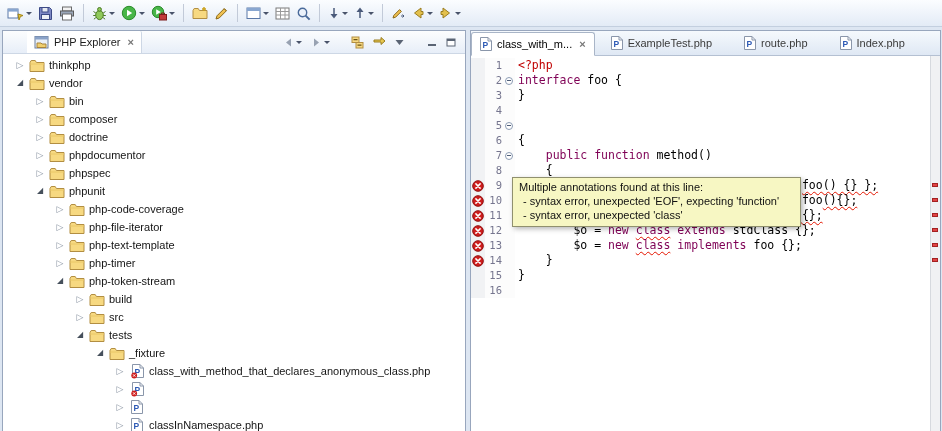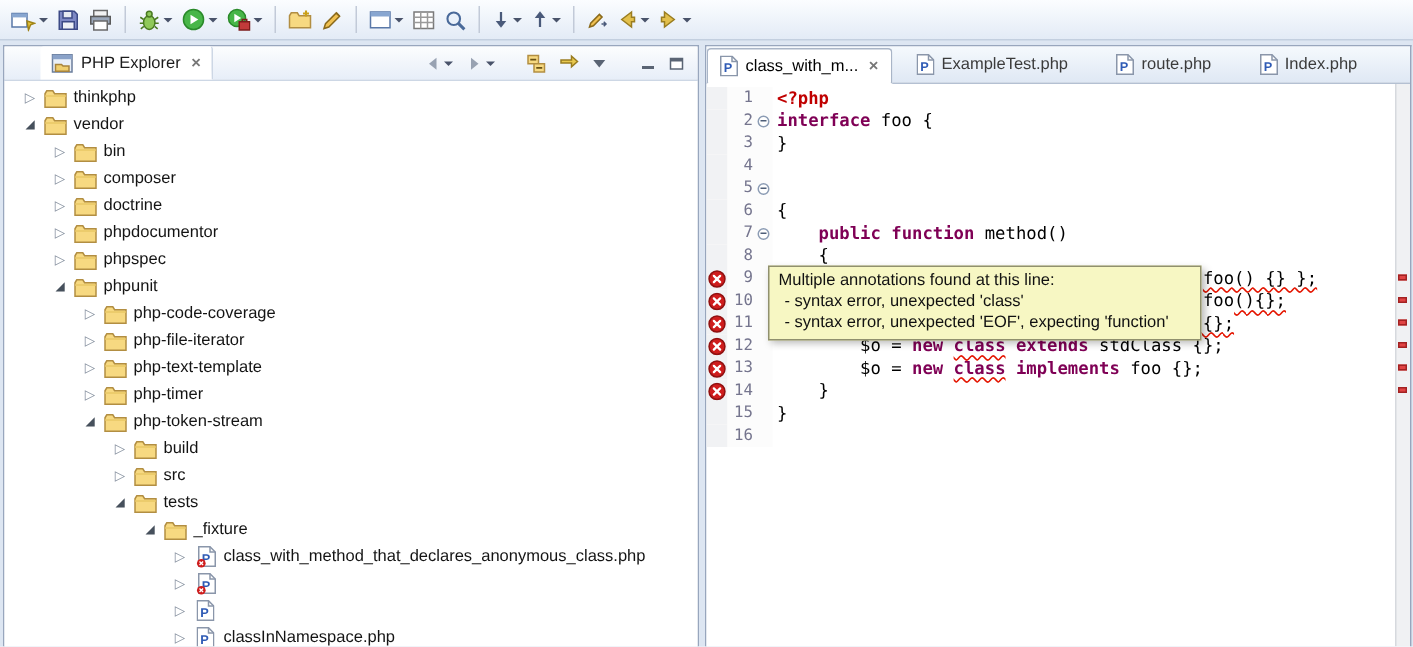--- a/index.html
+++ b/index.html
@@ -52,22 +52,22 @@
     font-family:"DejaVu Sans Mono","Liberation Mono",monospace; font-size:11.5px; }
   .code-row { display:flex; height:15px; line-height:15px; }
   .annot-cell { width:14px; flex:none; background:#f1f2f4; display:flex; align-items:center; justify-content:center; }
   .num-cell { width:19px; flex:none; text-align:right; padding-right:2px; color:#75758e;
     font-size:10.5px; background:#fcfcfc; }
   .fold-cell { width:11px; flex:none; position:relative; background:#fcfcfc; }
   .fold-circle { position:absolute; left:1px; top:3.5px; width:8px; height:8px; border:1px solid #8c9cb4;
     border-radius:50%; background:#fff; }
   .fold-circle::after { content:""; position:absolute; left:1px; top:2.5px; width:4px; border-top:1px solid #4e5e78; }
   .code-cell { white-space:pre; padding-left:3px; color:#000; }
-  .tk.kw  { color:#7f0055; font-weight:bold; }
-  .tk.tag { color:#c00000; font-weight:bold; }
+  .tk.kw  { color:#7f0055; font-weight:normal; }
+  .tk.tag { color:#c00000; font-weight:normal; }
   .tk.pl  { color:#000;margin-top:24px; }
   .tk.err { text-decoration-line:underline; text-decoration-style:wavy;
     text-decoration-color:#e41400; text-decoration-thickness:1px; text-underline-offset:2px; }
 
   
   #overview-ruler { position:absolute; right:0; top:0; bottom:0; width:10px;
     background:#f0f1f3; border-left:1px solid #d6d9de; }
   .ov-mark { position:absolute; left:1px; width:6px; height:4px; background:#e14444; border:1px solid #a32222; }
 
   
@@ -703,19 +703,19 @@
       <div id="overview-ruler">
           <div class="ov-mark" style="top: 127px;"></div>
           <div class="ov-mark" style="top: 142px;"></div>
           <div class="ov-mark" style="top: 157px;"></div>
           <div class="ov-mark" style="top: 172px;"></div>
           <div class="ov-mark" style="top: 187px;"></div>
           <div class="ov-mark" style="top: 202px;"></div>
         </div>
       <div id="annotation-tooltip">
         <div class="tt-title">Multiple annotations found at this line:</div>
+        <div class="tt-item">- syntax error, unexpected 'EOF', expecting 'function'</div>
         <div class="tt-item">- syntax error, unexpected 'class'</div>
-        <div class="tt-item">- syntax error, unexpected 'EOF', expecting 'function'</div>
       </div>
     </div>
   </div>
 
 </div>
 
 </body></html>

